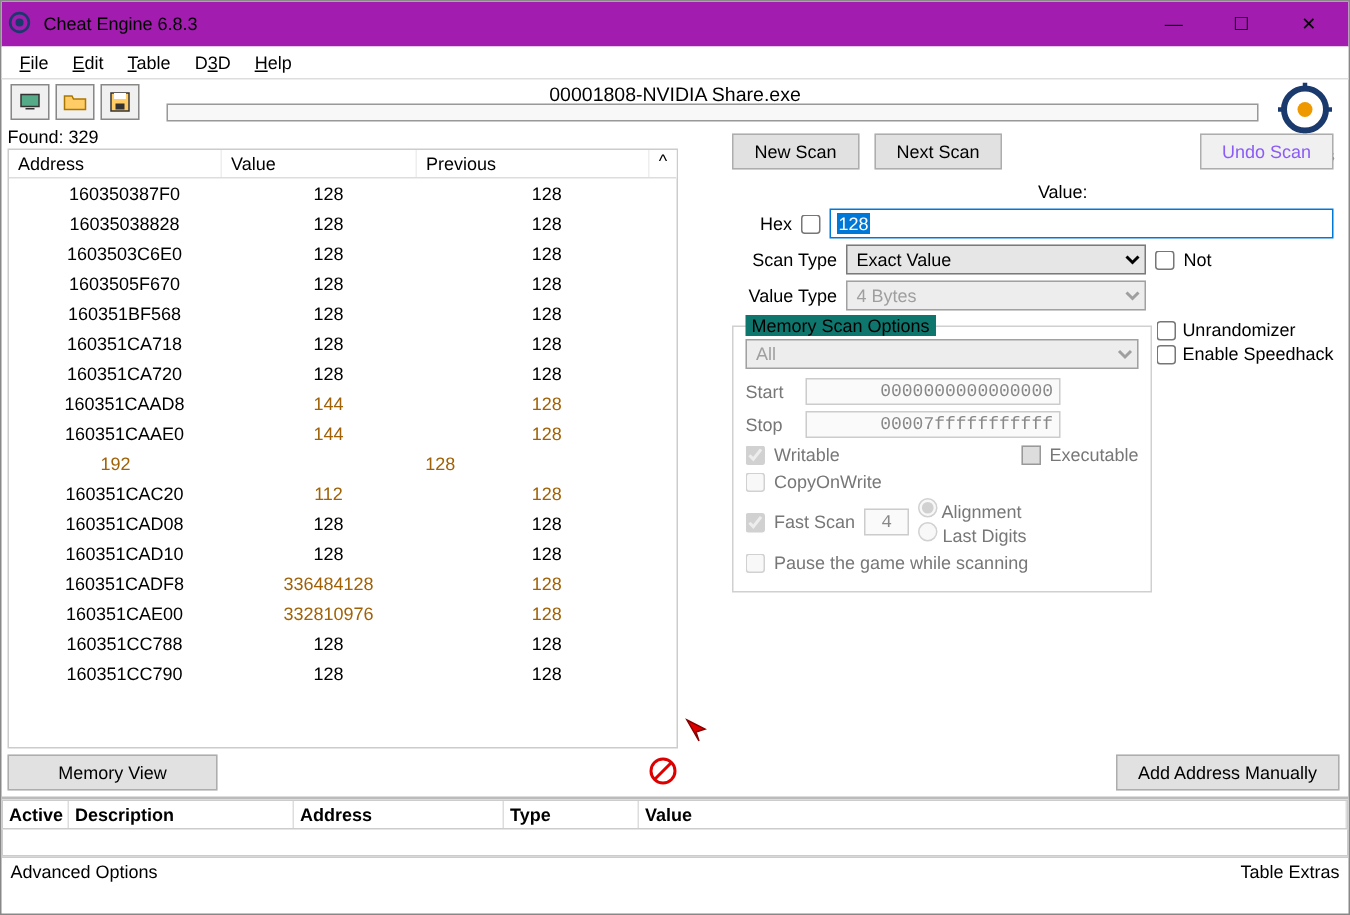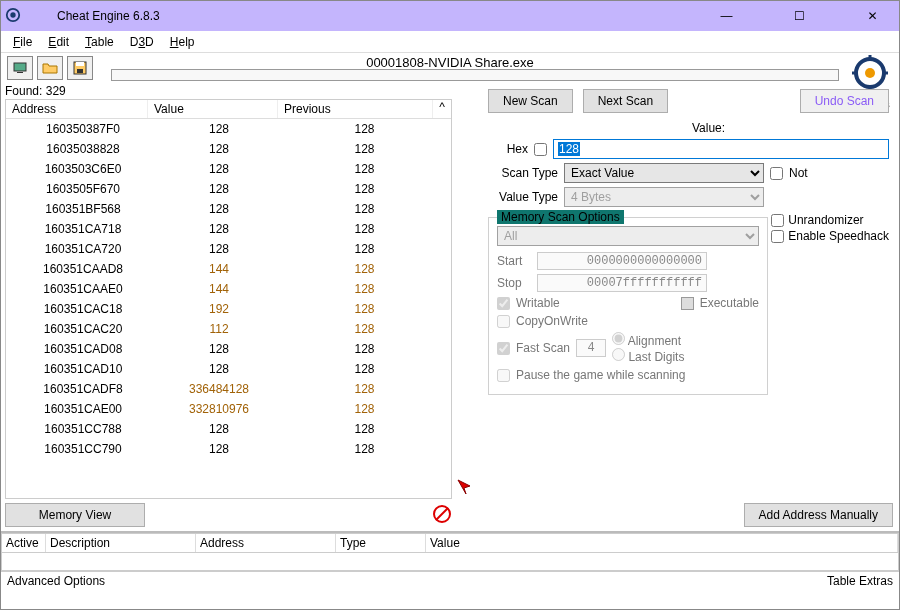--- a/index.html
+++ b/index.html
@@ -1,19 +1,19 @@
 <!DOCTYPE html>
 <html><head>
 <meta charset="utf-8">
 <style>
 * { box-sizing: border-box; margin: 0; padding: 0; font-family: "Segoe UI", Tahoma, sans-serif; font-size: 12px; }
 body { background: #fff; width: 900px; height: 610px; overflow: hidden; border: 1px solid #888; }
 
 
-.titlebar { height: 30px; background: #c4b5fd; display: flex; align-items: center; padding: 0 4px; gap: 28px; }
+.titlebar { height: 30px; background: #a21caf; display: flex; align-items: center; padding: 0 4px; }
 .titlebar .icon { width: 18px; height: 18px; margin-right: 6px; }
 .titlebar .title { flex: 1; font-size: 12px; }
 .titlebar .winbtn { width: 45px; height: 28px; display: flex; align-items: center; justify-content: center; }
 
 
 .menubar { height: 22px; background: #fff; display: flex; align-items: center; padding: 0 4px; border-bottom: 1px solid #ddd; }
 .menubar .menuitem { padding: 2px 8px; font-size: 12px; }
 .menubar .ul { text-decoration: underline; }
 
 
@@ -58,21 +58,21 @@
 .fieldset .legend { position: absolute; top: -8px; left: 8px; background: #0f766e; padding: 0 4px; font-size: 12px; }
 .fieldset .row2 { display: flex; align-items: center; gap: 6px; margin-bottom: 4px; font-size: 12px; color: #777; }
 .fieldset input[type=text] { border: 1px solid #ccc; padding: 1px 4px; text-align: right; color: #888; width: 170px; font-family: "Courier New", monospace; font-size: 12px; }
 .side-checks { position: absolute; right: 10px; top: 130px; font-size: 12px; }
 .side-checks .chk { display: flex; align-items: center; gap: 4px; margin-bottom: 2px; }
 .addman { position: absolute; right: 6px; bottom: 4px; }
 
 
 .bottom { border-top: 2px solid #bbb; }
 .bottom .thead2 { display: flex; border: 1px solid #ccc; background: #fff; font-size: 12px; }
-.bottom .thead2 .c { padding: 2px 4px; border-right: 1px solid #ddd; }
+.bottom .thead2 .c { padding: 2px 4px; border-right: 1px solid #ddd; font-weight: bold; }
 .bottom .body { height: 18px; border: 1px solid #ccc; border-top: none; }
 
 .statusbar { display: flex; border-top: 1px solid #ccc; padding: 2px 6px; font-size: 12px; }
 .statusbar .right { margin-left: auto; }
 
 input[type=checkbox] { width: 13px; height: 13px; }
 .icon-svg { width: 16px; height: 16px; }
 </style>
 </head>
 <body>
@@ -187,21 +187,20 @@
             <span class="col-addr">160351CAAD8</span>
             <span class="col-val red">144</span>
             <span class="col-prev red">128</span>
           </div>
           <div class="row">
             <span class="col-addr">160351CAAE0</span>
             <span class="col-val red">144</span>
             <span class="col-prev red">128</span>
           </div>
           <div class="row">
-            <span class="col-addr">160351CAC18</span>
             <span class="col-val red">192</span>
             <span class="col-prev red">128</span>
           </div>
           <div class="row">
             <span class="col-addr">160351CAC20</span>
             <span class="col-val red">112</span>
             <span class="col-prev red">128</span>
           </div>
           <div class="row">
             <span class="col-addr">160351CAD08</span>

